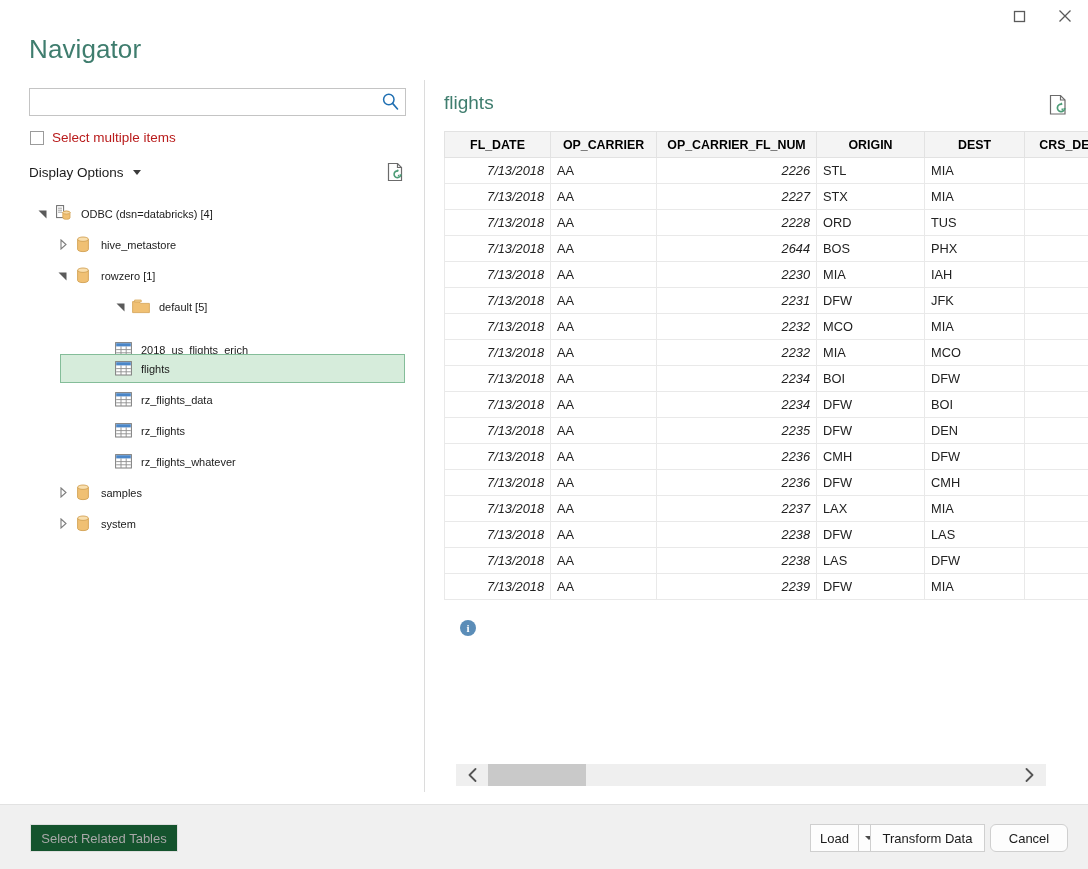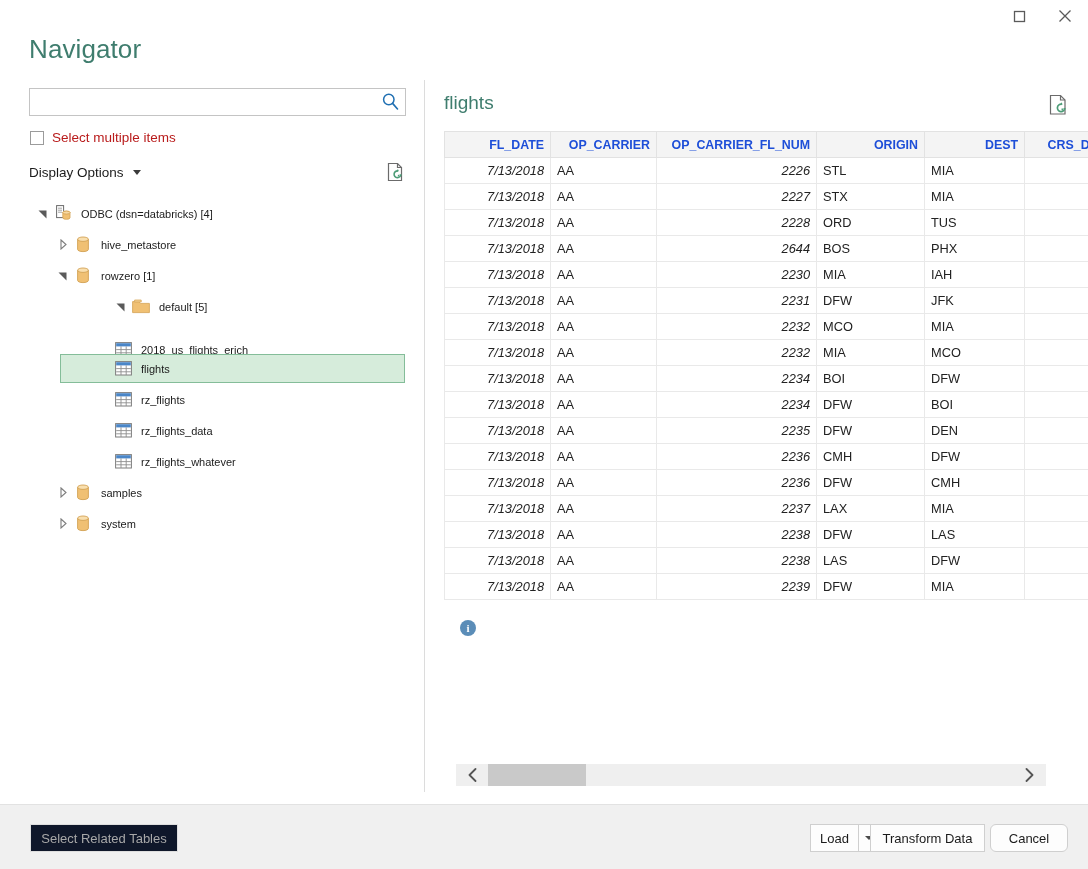--- a/index.html
+++ b/index.html
@@ -61,22 +61,22 @@
   
   .divider { position:absolute; left:424px; top:80px; width:1px; height:712px; background:#dcdcdc; }
   .right-pane { position:absolute; left:425px; top:80px; width:663px; height:724px; background:#fff; }
   .tbl-title { position:absolute; left:19px; top:12px; font-size:19px; color:#3f7d6e; }
   .tbl-refresh { position:absolute; right:18px; top:14px; }
 
   .grid-wrap { position:absolute; left:19px; top:51px; right:0; height:476px; overflow:hidden; }
   table.grid { border-collapse:collapse; table-layout:fixed; width:640px; }
   table.grid th {
     background:#f4f4f4; border:1px solid #e2e2e2; border-left:none;
-    font-size:12.4px; font-weight:bold; color:#1d4ed8;
-    text-align:right; padding:5px 6px; height:26px; white-space:nowrap;
+    font-size:12.4px; font-weight:bold; color:#000000;
+    text-align:center; padding:5px 6px; height:26px; white-space:nowrap;
   }
   table.grid th:first-child { border-left:1px solid #e2e2e2; }
   table.grid td {
     border:1px solid #e9e9e9; border-left:none; border-top:none;
     font-size:12.8px; color:#222; padding:3px 6px; height:26px; white-space:nowrap;
     background:#fff;
   }
   table.grid td:first-child { border-left:1px solid #e9e9e9; }
   td.c-date { text-align:right; font-style:italic; }
   td.c-num  { text-align:right; font-style:italic; }
@@ -95,21 +95,21 @@
   .hs-right{ position:absolute; right:6px; top:0; width:22px;height:22px;display:flex;align-items:center;justify-content:center; }
   .hs-thumb{ position:absolute; left:32px; top:0; width:98px; height:22px; background:#c9c9c9; }
 
   
   .footer { position:absolute; left:0; top:804px; width:1088px; height:65px; background:#f0f0f0; border-top:1px solid #e2e2e2; }
   .btn {
     height:28px; border:1px solid #cfcfcf; background:#fdfdfd;
     font-size:13px; color:#1b1b1b; font-family:"Liberation Sans", sans-serif;
     display:inline-flex; align-items:center; justify-content:center; cursor:default;
   }
-  .btn.disabled { color:#a8a8a8; background:#0f172a; border-color:#dedede; }
+  .btn.disabled { color:#a8a8a8; background:#14532d; border-color:#dedede; }
   .btn-related { position:absolute; left:30px; top:824px; width:148px; }
   .split { position:absolute; right:208px; top:824px; display:flex; }
   .split .btn-load { width:48px; border-right:none; }
   .split .btn-arrow { width:22px; }
   .btn-transform { position:absolute; right:103px; top:824px; width:115px; }
   .btn-cancel { position:absolute; right:20px; top:824px; width:78px;border-radius:6px; }
   .mini-caret { width:0;height:0;border-left:4px solid transparent;border-right:4px solid transparent;border-top:4.5px solid #4a4a4a; }
 </style>
 </head>
 <body>
@@ -264,34 +264,34 @@
         <div class="node">
           <div class="node-inner" style="padding-left: 94px;">
             <span class="twisty"></span>
             <span class="node-icon">
               <svg width="17" height="15" viewBox="0 0 17 15">
                 <rect x="0.6" y="0.6" width="15.8" height="13.4" fill="#fff" stroke="#7d7d7d" stroke-width="1"></rect>
                 <rect x="1.2" y="1.2" width="14.6" height="3.2" fill="#4a86c8"></rect>
                 <path d="M6.0 4.4 v9.6 M11.2 4.4 v9.6 M1.2 7.6 h14.6 M1.2 10.8 h14.6" stroke="#8d8d8d" stroke-width="0.9"></path>
               </svg>
             </span>
-            <span class="node-label">rz_flights</span>
+            <span class="node-label">rz_flights_data</span>
           </div>
         </div>
         <div class="node">
           <div class="node-inner" style="padding-left: 94px;">
             <span class="twisty"></span>
             <span class="node-icon">
               <svg width="17" height="15" viewBox="0 0 17 15">
                 <rect x="0.6" y="0.6" width="15.8" height="13.4" fill="#fff" stroke="#7d7d7d" stroke-width="1"></rect>
                 <rect x="1.2" y="1.2" width="14.6" height="3.2" fill="#4a86c8"></rect>
                 <path d="M6.0 4.4 v9.6 M11.2 4.4 v9.6 M1.2 7.6 h14.6 M1.2 10.8 h14.6" stroke="#8d8d8d" stroke-width="0.9"></path>
               </svg>
             </span>
-            <span class="node-label">rz_flights_data</span>
+            <span class="node-label">rz_flights</span>
           </div>
         </div>
         <div class="node">
           <div class="node-inner" style="padding-left: 94px;">
             <span class="twisty"></span>
             <span class="node-icon">
               <svg width="17" height="15" viewBox="0 0 17 15">
                 <rect x="0.6" y="0.6" width="15.8" height="13.4" fill="#fff" stroke="#7d7d7d" stroke-width="1"></rect>
                 <rect x="1.2" y="1.2" width="14.6" height="3.2" fill="#4a86c8"></rect>
                 <path d="M6.0 4.4 v9.6 M11.2 4.4 v9.6 M1.2 7.6 h14.6 M1.2 10.8 h14.6" stroke="#8d8d8d" stroke-width="0.9"></path>

